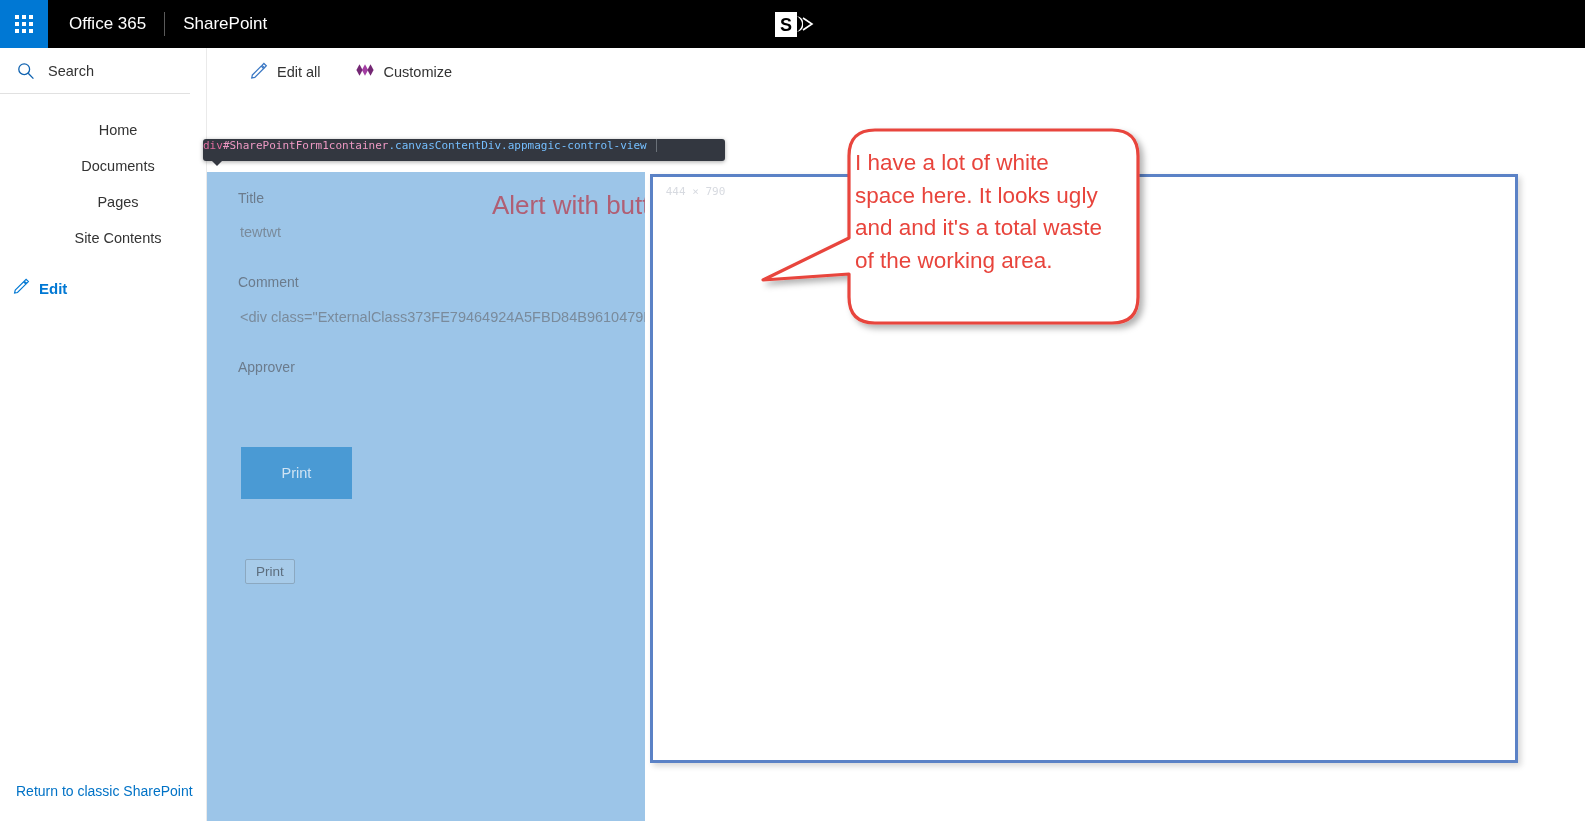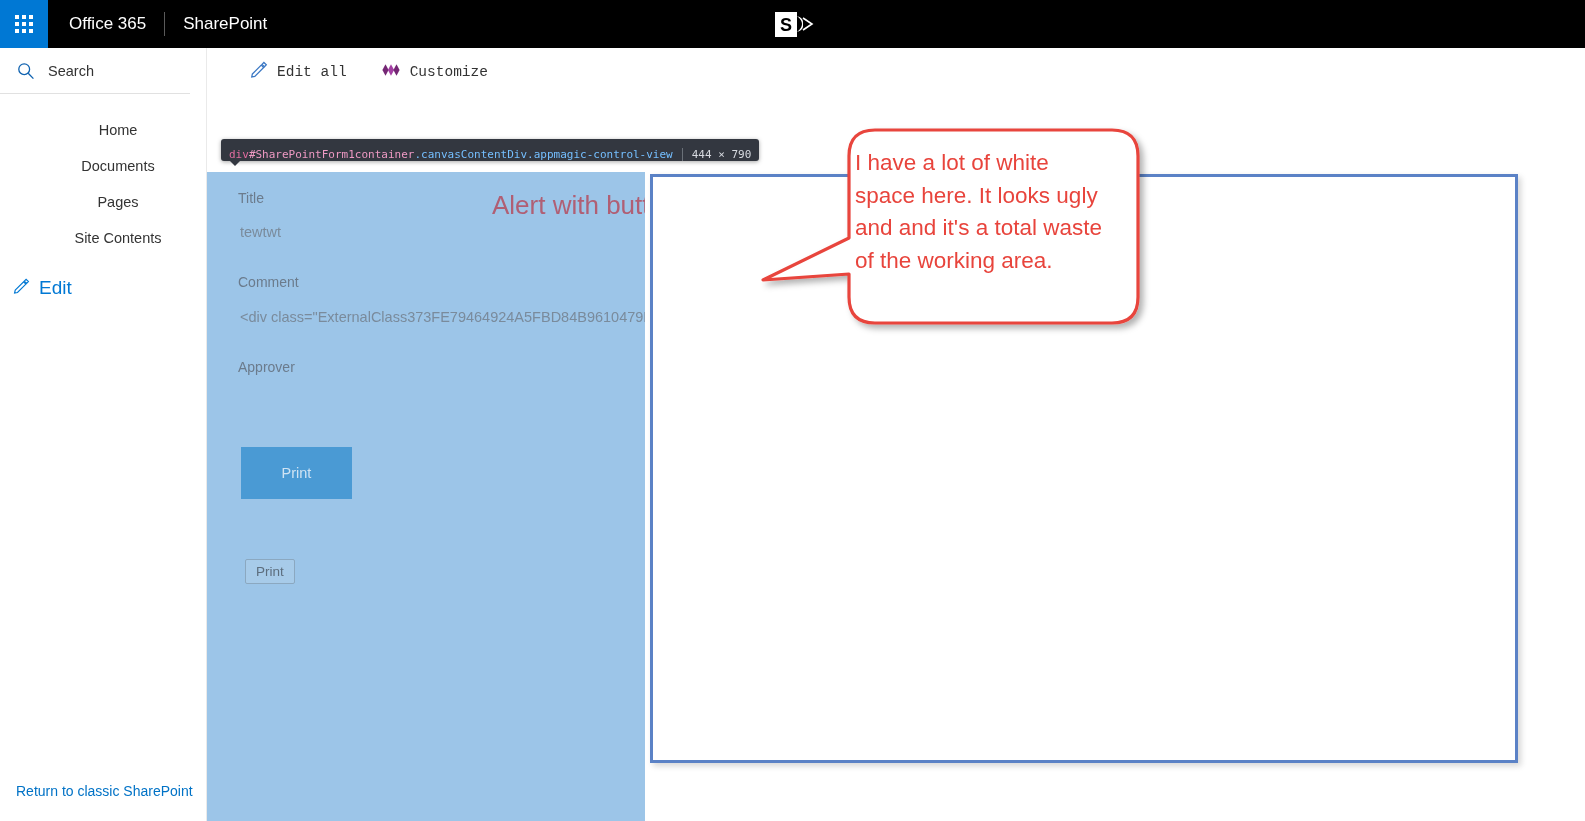--- a/index.html
+++ b/index.html
@@ -56,51 +56,51 @@
   .nav-list { padding-top: 18px; text-align: center; }
   .nav-item {
     display: block; font-size: 14.5px; color: #333333;
     padding: 9px 0 9px 30px; line-height: 18px; cursor: pointer;
     text-decoration: none;
   }
   .nav-edit {
     display: flex; align-items: center; gap: 9px;
     padding: 9px 0 9px 12px; margin-top: 12px; cursor: pointer;
   }
-  .nav-edit .lbl { font-size: 19px; color: #0078d4; }
+  .nav-edit .lbl { font-size: 15px; color: #0078d4; font-weight: bold; }
   .classic-link {
     position: absolute; left: 16px; bottom: 22px;
     font-size: 14px; color: #0072c6; text-decoration: none; cursor: pointer;
   }
 
   
   .cmdbar {
     position: absolute; left: 207px; top: 48px; width: 1378px; height: 47px;
     background: #ffffff; display: flex; align-items: center;
     padding-left: 38px; gap: 26px; z-index: 20;
   }
   .cmd-btn {
     display: flex; align-items: center; gap: 9px;
     font-size: 14.5px; color: #333333; cursor: pointer;
     padding: 5px 4px; background: none; border: none;
-    font-family: Liberation Mono, monospace;
+    font-family: Liberation Sans, sans-serif;
   }
 
   
   .page-title {
     position: absolute; left: 236px; top: 120px;
     font-size: 27px; color: #333333; font-weight: 400;
     white-space: nowrap; z-index: 5;
   }
 
   
   .inspect-tip {
-    position: absolute; left: 221px; top: 139px; height: 22px;
+    position: absolute; left: 203px; top: 139px; height: 22px;
     background: #333740; border-radius: 3px;
-    display: flex; align-items: flex-end; padding: 0 8px;
+    display: flex; align-items: flex-start; padding: 0 0;
     font-family: "DejaVu Sans Mono", monospace; font-size: 11px;
     white-space: nowrap; z-index: 60;
     box-shadow: 0 1px 4px rgba(0,0,0,.35);
   }
   .tip-tag { color: #e06c9f; }
   .tip-id  { color: #ef9ac4; }
   .tip-cls { color: #75bfff; }
   .tip-div { width: 1px; height: 13px; background: #6a7078; margin: 0 9px; }
   .tip-dims { color: #d7dae0; margin-top: 46px; }
   .inspect-tip::after {

